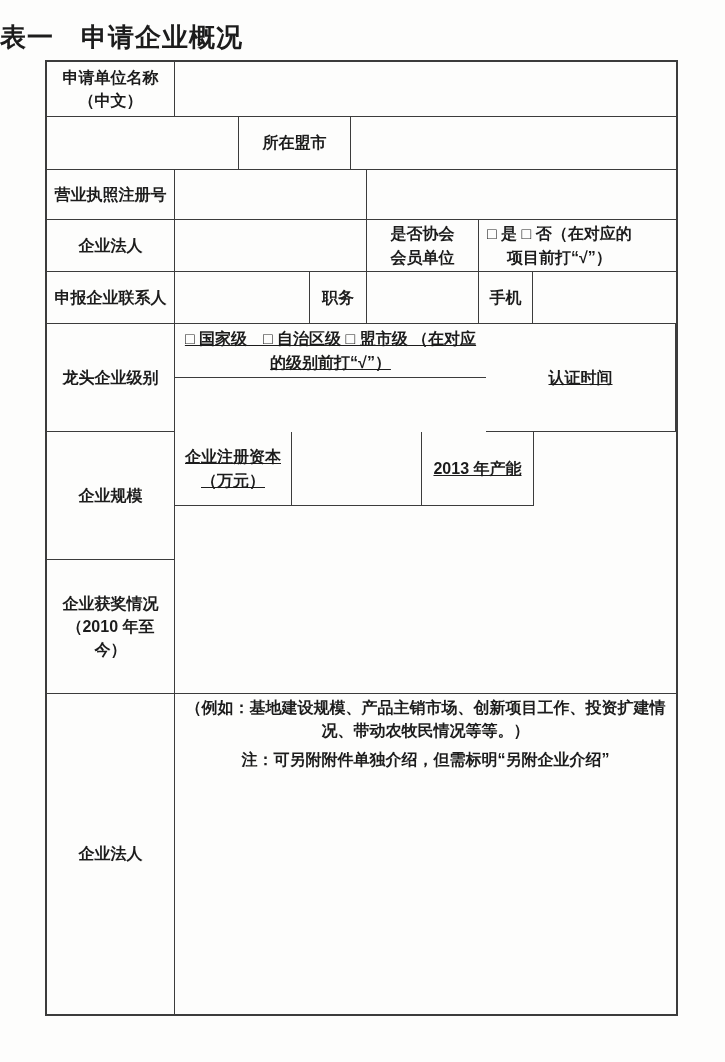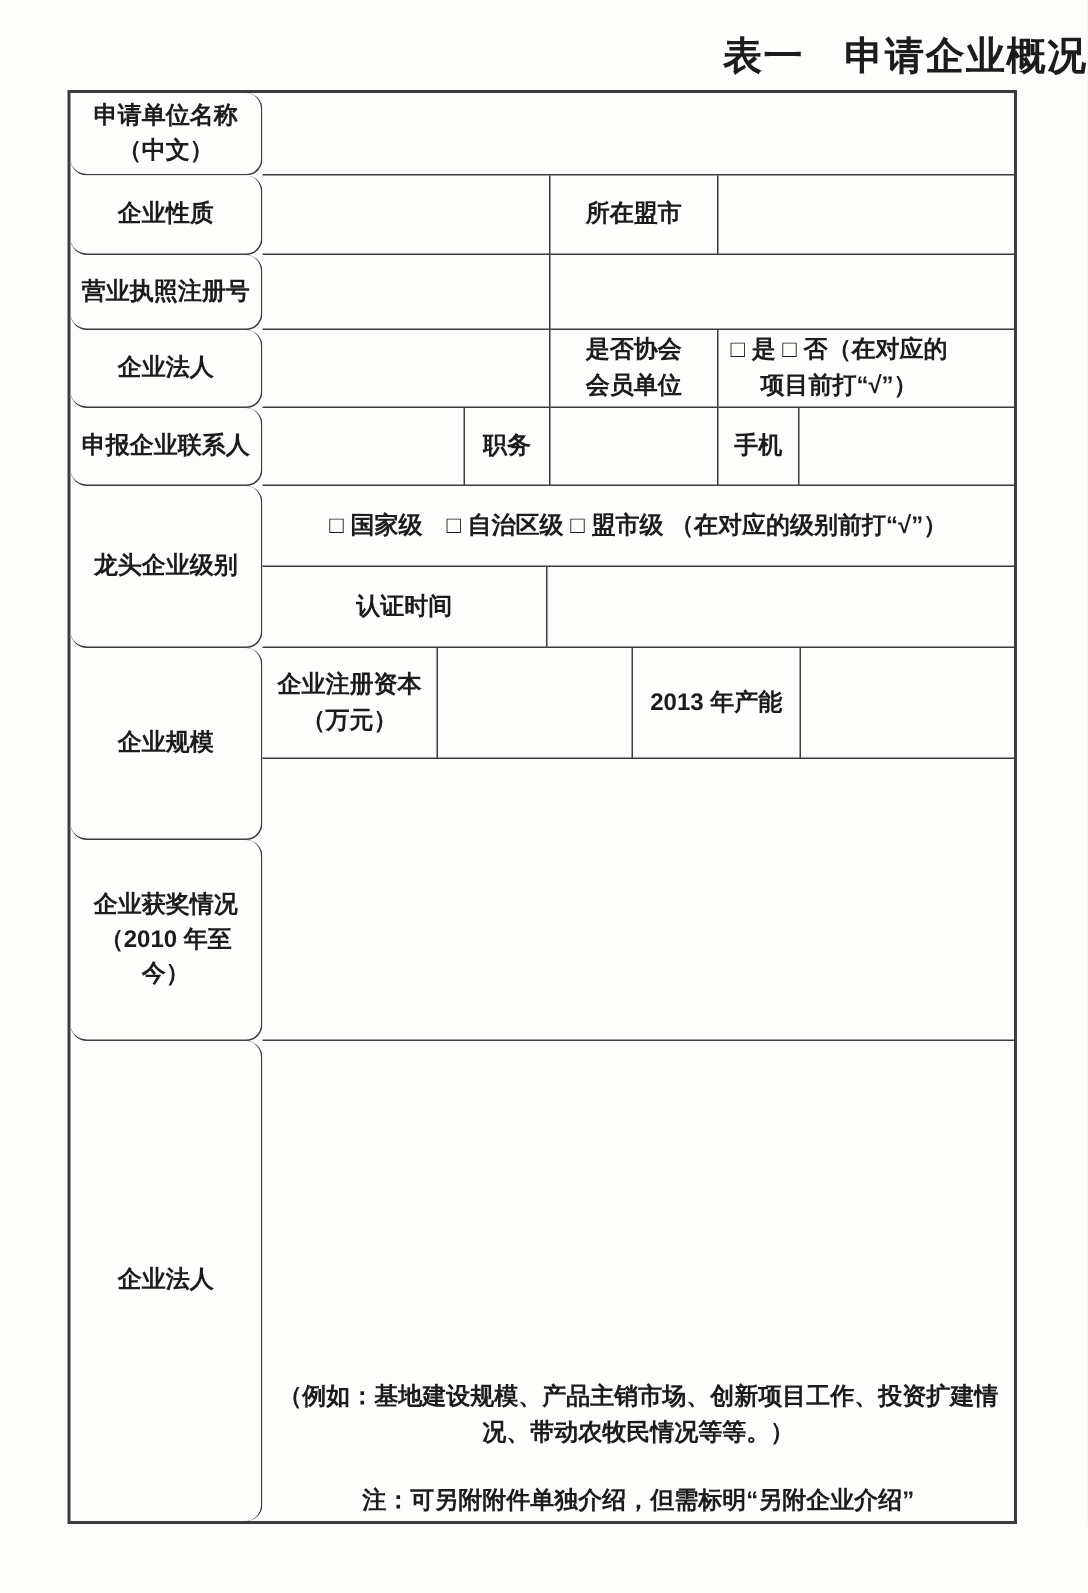--- a/index.html
+++ b/index.html
@@ -13,80 +13,79 @@
     height: 1062px;
     background: #fdfdfc;
     overflow: hidden;
     color: #1c1c1c;
   }
   .doc-title {
     position: absolute;
     top: 20px;
     left: 0;
     width: 100%;
-    text-align: right;
+    text-align: left;
     font-size: 26px;
     font-weight: 700;
     letter-spacing: 1px;
   }
   .tbl {
     position: absolute;
     left: 45px;
     top: 60px;
     width: 633px;
     height: 956px;
     border: 2px solid #3c3c3c;
     box-sizing: border-box;
     display: flex;
     flex-direction: column;
   }
   .row { display: flex; min-height: 0; }
-  .sub { display: flex; flex-direction: column; flex: 1; min-width: 0; }
+  .sub { display: flex; flex: 1; min-width: 0; text-decoration: underline; }
   .cell {
     box-sizing: border-box;
     border-right: 1px solid #3c3c3c;
     border-bottom: 1px solid #3c3c3c;
     display: flex;
     align-items: center;
     justify-content: center;
     text-align: center;
     white-space: pre-line;
     font-size: 16px;
     font-weight: 600;
     line-height: 1.45;
     padding: 2px 4px;
     min-width: 0;
     overflow: hidden;
   }
   .cell.rlast { border-right: none; }
   .row-last > .cell { border-bottom: none; }
   .cell.align-left { justify-content: flex-start; text-align: center; padding-left: 8px; }
   .cell.empty-cell { padding: 0; }
-  .w-label { width: 128px; flex: 0 0 128px; border-radius: 11px; }
+  .w-label { width: 128px; flex: 0 0 128px; }
   .grow { flex: 1 1 auto; }
-  .intro-cell { flex-direction: column; justify-content: flex-end; gap: 22px; }
+  .intro-cell { flex-direction: column; justify-content: flex-start; gap: 6px; }
   .intro-example { max-width: 480px; }
 </style>
 </head>
 <body>
 
 <div class="page">
 
   <div class="doc-title">表一　申请企业概况</div>
 
   <div class="tbl">
 
     <div class="row" style="height:55px">
       <div class="cell w-label">申请单位名称
 （中文）</div>
       <div class="cell grow rlast empty-cell"></div>
     </div>
 
     <div class="row" style="height:53px">
-      <div class="cell w-label">企业性质</div>
       <div class="cell empty-cell" style="width:192px"></div>
       <div class="cell" style="width:112px">所在盟市</div>
       <div class="cell grow rlast empty-cell"></div>
     </div>
 
     <div class="row" style="height:50px">
       <div class="cell w-label">营业执照注册号</div>
       <div class="cell empty-cell" style="width:192px"></div>
       <div class="cell grow rlast empty-cell"></div>
     </div>

